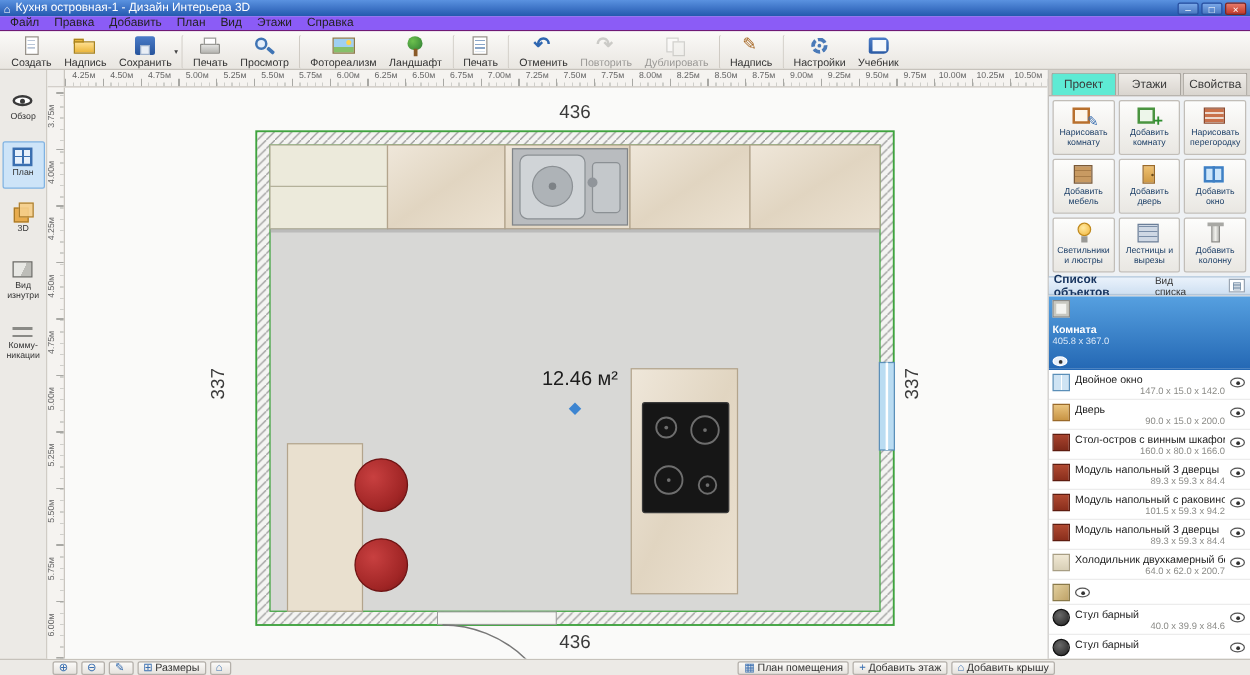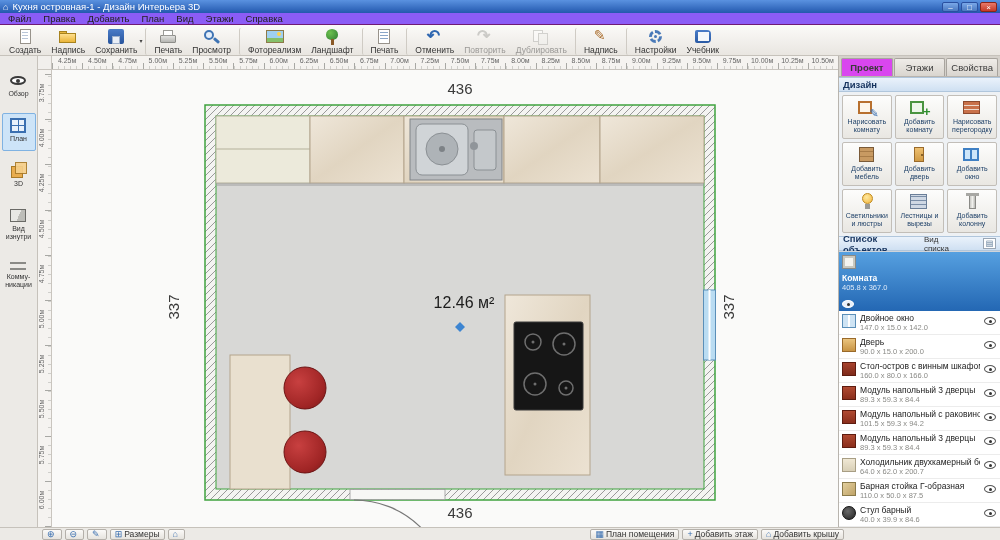--- a/index.html
+++ b/index.html
@@ -82,21 +82,21 @@
   .rl { flex:0 0 45.2px; writing-mode:vertical-rl; transform:rotate(180deg); text-align:center; padding-left:2px; white-space:nowrap; }
   .plan { position:absolute; left:14px; top:14px; right:0; bottom:0; }
   .plan svg { display:block; }
   .dim { font-size:15px; fill:#3a3a3a; font-family:"Liberation Sans",sans-serif; }
   .area { font-size:16px; fill:#1c1c1c; font-family:"Liberation Sans",sans-serif; }
 
   
   .rightpanel { width:162px; border-left:1px solid #b8b4ae; background:#eef1f4; display:flex; flex-direction:column; }
   .tabs { display:flex; background:#d5d1cb; padding:2px 2px 0; gap:1px; border-bottom:1px solid #b8b4ae; }
   .tab { flex:1; text-align:center; font-size:9.5px; padding:3px 0; background:linear-gradient(#efece8,#d9d5cf); border:1px solid #a8a49e; border-bottom:none; border-radius:2px 2px 0 0; color:#3a3a3a; white-space:nowrap; overflow:hidden; }
-  .tab.active { background:#d946ef; font-weight:bold; }
+  .tab.active { background:#5eead4; font-weight:normal; }
   .subhdr { height:15px; display:flex; align-items:center; padding:0 4px; background:linear-gradient(#eaf2fb,#cfe0f2); border-top:1px solid #b0c6dc; border-bottom:1px solid #b0c6dc; font-size:9.5px; font-weight:bold; color:#16335e; }
   .viewctl { margin-left:auto; display:flex; align-items:center; gap:18px; font-size:8px; font-weight:normal; color:#333; }
   .viewbox { width:13px; height:11px; border:1px solid #9aa6b4; background:#fff; font-size:8px; line-height:10px; text-align:center; color:#4a6a8a; }
   .dgrid { display:grid; grid-template-columns:repeat(3,1fr); gap:3px; padding:3px; }
   .dbtn { height:44px; display:flex; flex-direction:column; align-items:center; padding-top:3px; background:linear-gradient(#fdfdfc,#e9e7e2); border:1px solid #c2beb8; border-radius:2px; font-size:7px; line-height:1.12; text-align:center; color:#1e4068; overflow:hidden; }
   .dbtn span.dlabel { margin-top:2px; padding:0 1px; }
   .di { width:20px; height:17px; position:relative; display:block; flex:0 0 auto; }
   .di::before,.di::after { content:""; position:absolute; box-sizing:border-box; }
   .di-draw-room::before { left:1px; top:2px; width:14px; height:13px; border:2px solid #b8702e; background:#fdf6ea; }
   .di-draw-room::after { content:"✎"; right:-2px; bottom:-3px; font-size:11px; color:#3a6fb0; }
@@ -121,21 +121,21 @@
   .oi-room { background:#f4f4f0; box-shadow:inset 0 0 0 2px #c8c8c0; }
   .oi-window { background:linear-gradient(90deg,#cfe4f4 45%,#fff 45% 55%,#cfe4f4 55%); border-color:#5b8fb8; }
   .oi-door { background:linear-gradient(#eac47e,#c89444); border-color:#9a6a2a; }
   .oi-island { background:linear-gradient(#a8432e,#7e2a1a); border-color:#5e1c10; }
   .oi-cab { background:linear-gradient(#b04a32,#8a2e1c); border-color:#5e1c10; }
   .oi-fridge { background:linear-gradient(#f0e8d4,#d8cfb6); border-color:#a89e84; }
   .oi-bar { background:linear-gradient(135deg,#e2cf9e,#bfa368); border-color:#8a7a4a; }
   .oi-stool { background:radial-gradient(circle at 40% 35%,#6a6a6a,#222); border-radius:50%; border-color:#111; }
   .row .txt { min-width:0; flex:1; }
   .row .nm { font-size:8.5px; color:#222; white-space:nowrap; overflow:hidden; }
-  .row .dm { font-size:7.5px; color:#8a8a86; white-space:nowrap; }
+  .row .dm { font-size:7.5px; color:#8a8a86; white-space:nowrap;text-align:right; }
   .eye { width:12px; height:8px; border:1px solid #555; border-radius:50%; background:#fff; position:relative; flex:0 0 auto; margin-top:4px; }
   .eye::after { content:""; position:absolute; left:3.5px; top:1.5px; width:3px; height:3px; background:#333; border-radius:50%; }
   .row.sel { background:linear-gradient(#56a0e0,#2468b4); border-bottom-color:#2468b4;flex-direction:column; }
   .row.sel .nm { color:#fff; font-weight:bold; }
   .row.sel .dm { color:#dce9f8; }
   .row.sel .eye { border-color:#fff; background:#e8f0fa; }
 
   
   .statusbar { height:13px; background:#eceae6; border-top:1px solid #c6c2bb; display:flex; align-items:center; gap:3px; padding:0 156px 0 42px; font-size:8.5px; }
   .sbtn { height:11px; display:flex; align-items:center; gap:2px; padding:0 4px; background:linear-gradient(#fbfaf8,#e6e3de); border:1px solid #b4b0aa; border-radius:2px; color:#333; white-space:nowrap; }
@@ -420,23 +420,20 @@
     <div class="rightpanel">
       <div class="tabs">
 
           <span class="tab active">Проект</span>
 
           <span class="tab">Этажи</span>
 
           <span class="tab">Свойства</span>
         </div>
 
-      <div class="subhdr">
-        <span>Дизайн</span>
-      </div>
 
       <div class="dgrid">
 
           <div class="dbtn">
             <span class="di di-draw-room"></span>
             <span class="dlabel">Нарисовать комнату</span>
           </div>
 
           <div class="dbtn">
             <span class="di di-add-room"></span>
@@ -557,24 +554,20 @@
             <span class="oi oi-fridge"></span>
             <span class="txt">
               <span class="nm" style="display:block">Холодильник двухкамерный беже...</span>
               <span class="dm" style="display:block">64.0 x 62.0 x 200.7</span>
             </span>
             <span class="eye"></span>
           </div>
 
           <div class="row">
             <span class="oi oi-bar"></span>
-            <span class="txt">
-              <span class="nm" style="display:block">Барная стойка Г-образная</span>
-              <span class="dm" style="display:block">110.0 x 50.0 x 87.5</span>
-            </span>
             <span class="eye"></span>
           </div>
 
           <div class="row">
             <span class="oi oi-stool"></span>
             <span class="txt">
               <span class="nm" style="display:block">Стул барный</span>
               <span class="dm" style="display:block">40.0 x 39.9 x 84.6</span>
             </span>
             <span class="eye"></span>

